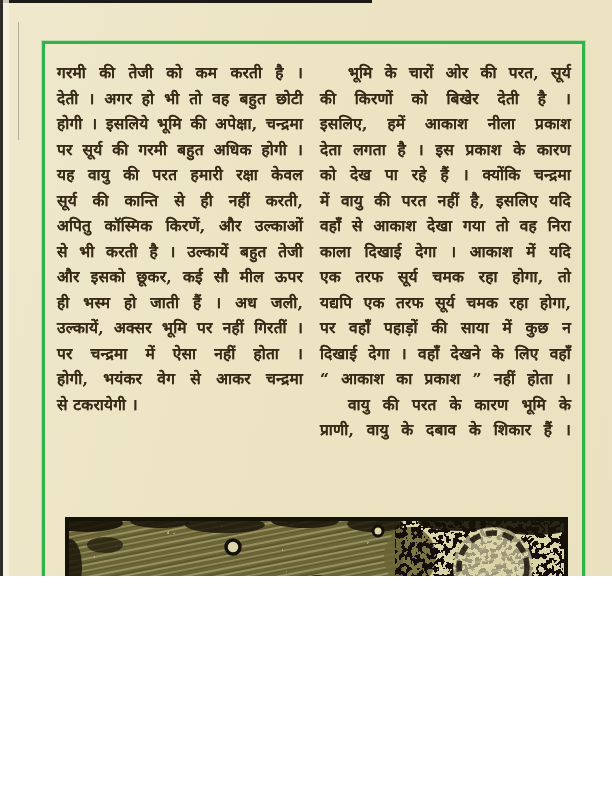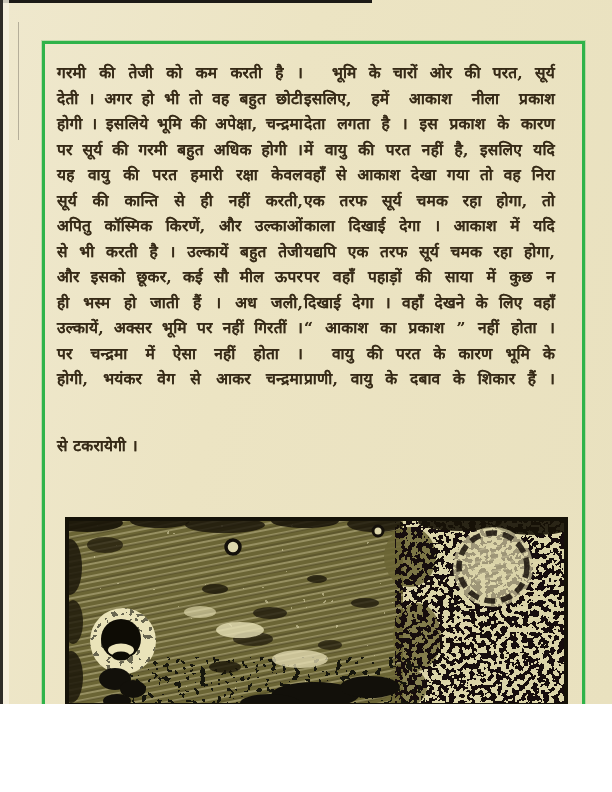--- a/index.html
+++ b/index.html
@@ -1,37 +1,37 @@
 <!DOCTYPE html>
 <html><head>
 <meta charset="utf-8">
 <style>
   html,body{margin:0;padding:0;}
   #page{
-    position:relative; width:612px; height:704px; overflow:hidden;
+    position:relative; width:612px; height:576px; overflow:hidden;
     background:linear-gradient(105deg,#efe8cd 0%, #ece4c3 40%, #e9e1bf 100%);
     font-family:"DejaVu Serif","Liberation Serif",serif;
   }
   .scan-edge-top{position:absolute;left:0;top:0;width:372px;height:3px;background:#1c1a16;}
   .scan-edge-left{position:absolute;left:0;top:0;width:3px;height:792px;background:#2e2c28;}
   .scan-strip-left{position:absolute;left:3px;top:0;width:6px;height:792px;background:#f6f1e2;opacity:.8;}
   .scan-mark{position:absolute;left:18px;top:22px;width:1px;height:118px;background:#b5ae99;}
   .frame{
     position:absolute; left:42px; top:41px; width:537px; height:710px;
     border:3px solid #2fb34a; box-shadow:0 0 0 1px rgba(47,179,74,.25);
   }
   .col{
     position:absolute; top:60px;
     font-size:15.5px; line-height:25.5px; font-weight:700; color:#362a17;
     letter-spacing:.2px; text-shadow:0 0 .6px rgba(54,42,23,.55);
   }
   #col-left{left:57px; width:246px;}
-  #col-right{left:304px; width:251px;}
+  #col-right{left:320px; width:251px;}
   .line{text-align:justify; text-align-last:justify; white-space:normal;}
-  .line.noj{text-align-last:left;margin-top:41px;}
+  .line.noj{text-align-last:left;}
   .line.ind{text-indent:1.8em;}
   .moon{
     position:absolute; left:65px; top:517px; width:503px; height:190px;
   }
   .caption{
     position:absolute; left:65px; top:713px; width:503px;
     text-align:center; font-size:12px; font-weight:700; color:#241c10;
     letter-spacing:.5px;
   }
 </style>
@@ -57,26 +57,28 @@
       <div class="line">से भी करती है ।  उल्कायें बहुत तेजी</div>
       <div class="line">और इसको छूकर, कई सौ मील ऊपर</div>
       <div class="line">ही भस्म हो जाती हैं ।  अध जली,</div>
       <div class="line">उल्कायें, अक्सर भूमि पर नहीं गिरतीं ।</div>
       <div class="line">पर चन्द्रमा में ऐसा नहीं होता ।</div>
       <div class="line">होगी, भयंकर वेग से आकर चन्द्रमा</div>
       <div class="line noj">से टकरायेगी ।</div>
     </div>
   <div id="col-right" class="col">
       <div class="line ind">भूमि के चारों ओर की परत, सूर्य</div>
+      <div class="line">की किरणों को बिखेर देती है ।</div>
       <div class="line">इसलिए, हमें आकाश नीला प्रकाश</div>
       <div class="line">देता लगता है ।  इस प्रकाश के कारण</div>
+      <div class="line">को देख पा रहे हैं ।  क्योंकि चन्द्रमा</div>
       <div class="line">में वायु की परत नहीं है, इसलिए यदि</div>
       <div class="line">वहाँ से आकाश देखा गया तो वह निरा</div>
+      <div class="line">काला दिखाई देगा ।  आकाश में यदि</div>
       <div class="line">एक तरफ सूर्य चमक रहा होगा, तो</div>
-      <div class="line">काला दिखाई देगा ।  आकाश में यदि</div>
       <div class="line">यद्यपि एक तरफ सूर्य चमक रहा होगा,</div>
       <div class="line">पर वहाँ पहाड़ों की साया में कुछ न</div>
       <div class="line">दिखाई देगा । वहाँ देखने के लिए वहाँ</div>
       <div class="line">“ आकाश का प्रकाश ” नहीं होता ।</div>
       <div class="line ind">वायु की परत के कारण भूमि के</div>
       <div class="line">प्राणी, वायु के दबाव के शिकार हैं ।</div>
     </div>
 
   <svg class="moon" viewBox="0 0 503 190" preserveAspectRatio="none" xmlns="http://www.w3.org/2000/svg">
     <defs>

